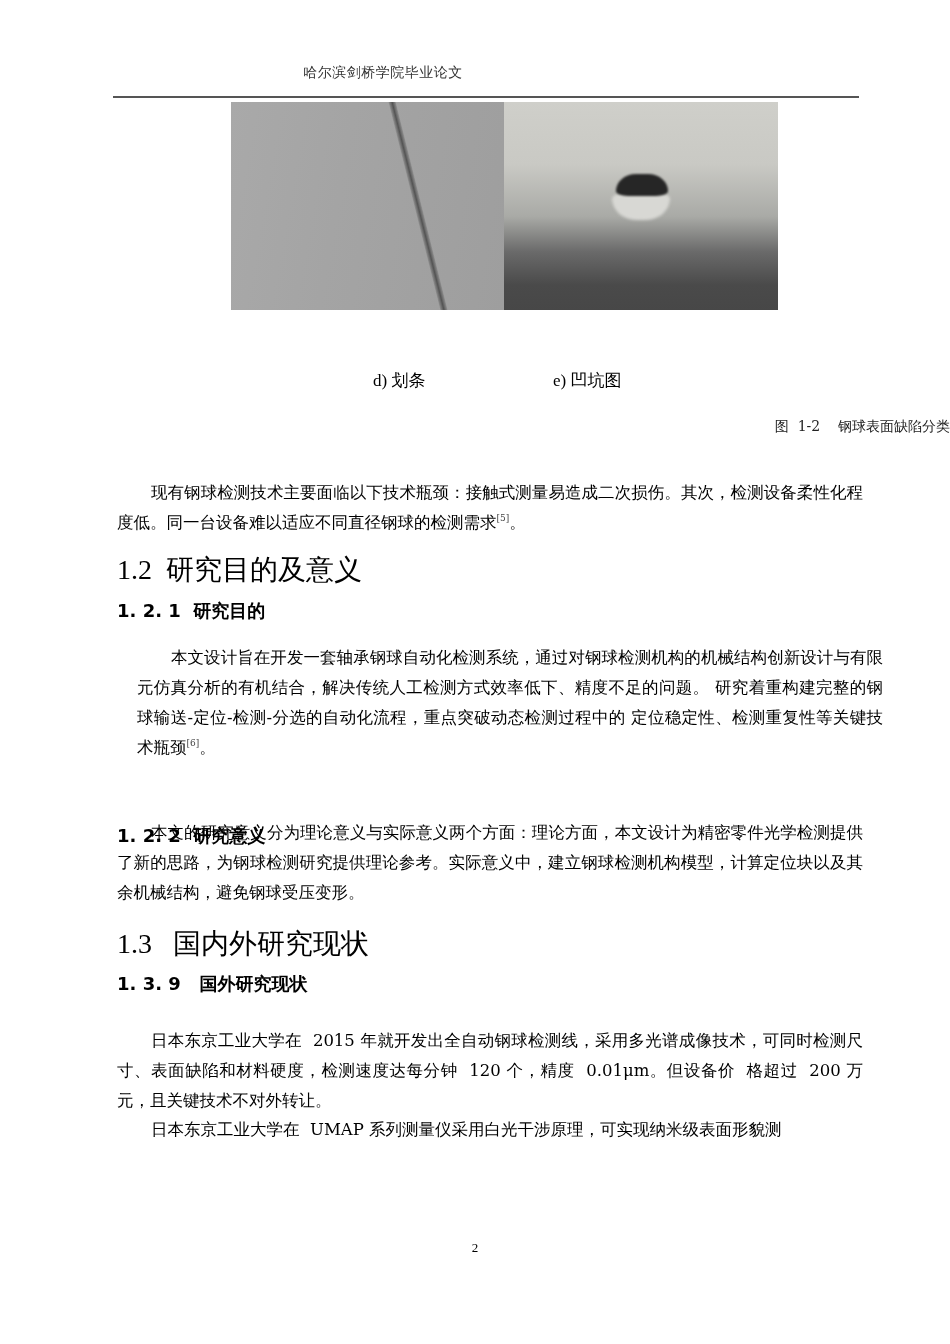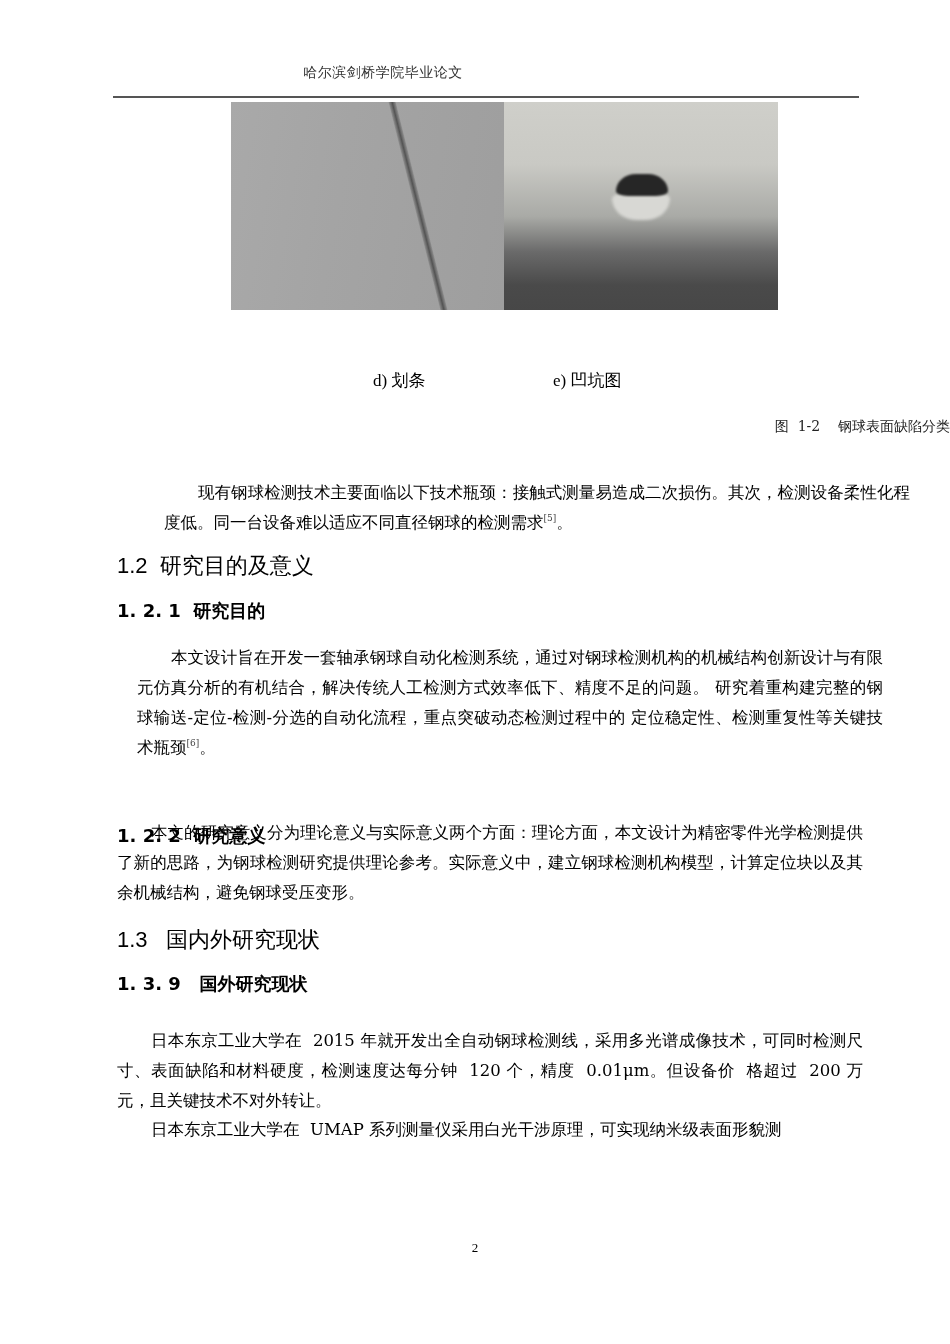--- a/index.html
+++ b/index.html
@@ -24,21 +24,21 @@
     background: #d8d8d4; border-radius: 20% 20% 50% 50% / 20% 20% 100% 100%; filter: blur(1.5px); }
 
   .subcaptions { position: absolute; top: 369px; left: 0; width: 950px; font-size: 17px;
     font-family: "Liberation Serif", "DejaVu Serif", serif; }
   .subcap-d { position: absolute; left: 373px; }
   .subcap-e { position: absolute; left: 553px; }
   .fig-caption { position: absolute; top: 410px; left: 0; width: 950px; text-align: right; font-size: 14px; color: #222; margin-top: 8px; }
 
   .body-text { position: absolute; left: 117px; width: 746px; font-size: 16.5px; line-height: 30px; text-align: justify; }
   .indent { text-indent: 34px; }
-  .h2 { position: absolute; left: 117px; font-family: Liberation Sans, sans-serif; font-size: 22px; }
+  .h2 { position: absolute; left: 117px; font-family: Liberation Serif, serif; font-size: 28px; }
   .h3 { position: absolute; left: 117px; font-family: "DejaVu Sans", "Liberation Sans", sans-serif; font-size: 18px; font-weight: bold; }
   sup { font-size: 9px; vertical-align: 7px; line-height: 0; color: #444; }
   .page-number { position: absolute; top: 1240px; left: 0; width: 950px; text-align: center; font-size: 13px;
     font-family: "Liberation Serif", serif; }
 </style>
 </head>
 <body>
 
 <div class="page-header">哈尔滨剑桥学院毕业论文</div>
 <div class="header-rule"></div>
@@ -52,21 +52,21 @@
     <div class="pit-top"></div>
   </div>
 </div>
 
 <div class="subcaptions">
   <span class="subcap-d">d)  划条</span>
   <span class="subcap-e">e)  凹坑图</span>
 </div>
 <div class="fig-caption" style="white-space:pre;">图  1-2    钢球表面缺陷分类</div>
 
-<div class="body-text indent" style="top:478px;margin-left:47px;">
+<div class="body-text indent" style="top:478px;">
   <span>现有钢球检测技术主要面临以下技术瓶颈：接触式测量易造成二次损伤。其次，检测设备柔性化程度低。同一台设备难以适应不同直径钢球的检测需求</span><sup>[5]</sup><span>。</span>
 </div>
 
 <div class="h2" style="top:551px; white-space:pre;">1.2  研究目的及意义</div>
 <div class="h3" style="top:599px; white-space:pre;">1. 2. 1  研究目的</div>
 
 <div class="body-text indent" style="top:643px;margin-left:20px;">
   <span>本文设计旨在开发一套轴承钢球自动化检测系统，通过对钢球检测机构的机械结构创新设计与有限元仿真分析的有机结合，解决传统人工检测方式效率低下、精度不足的问题。 研究着重构建完整的钢球输送-定位-检测-分选的自动化流程，重点突破动态检测过程中的 定位稳定性、检测重复性等关键技术瓶颈</span><sup>[6]</sup><span>。</span>
 </div>
 

